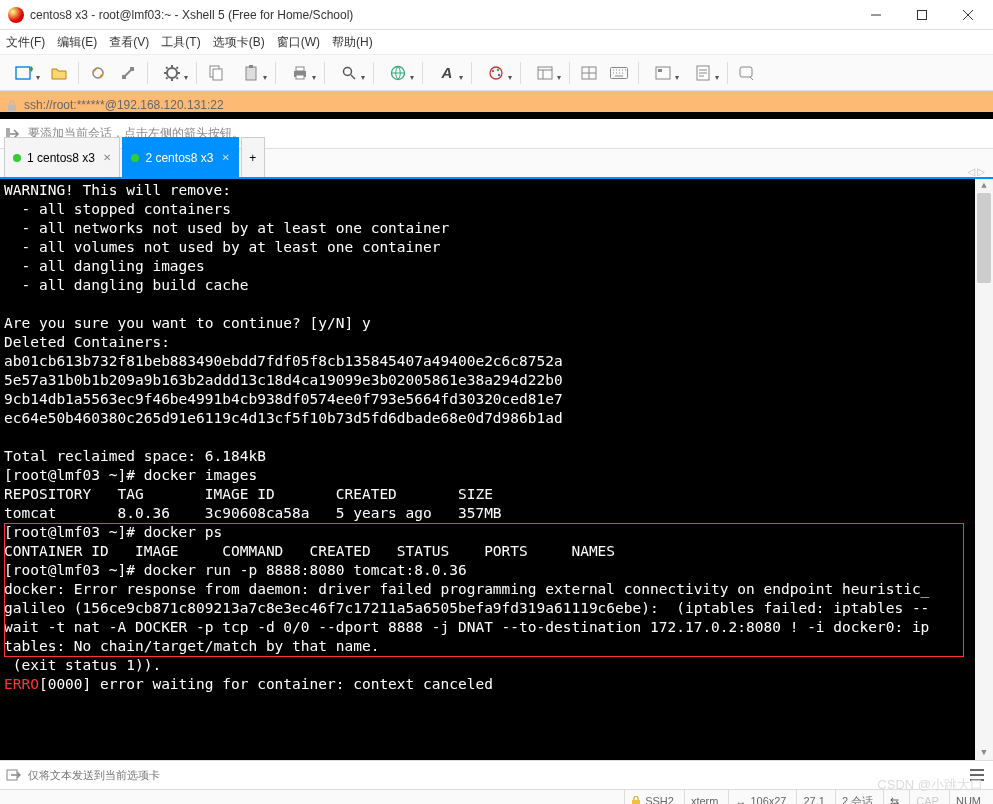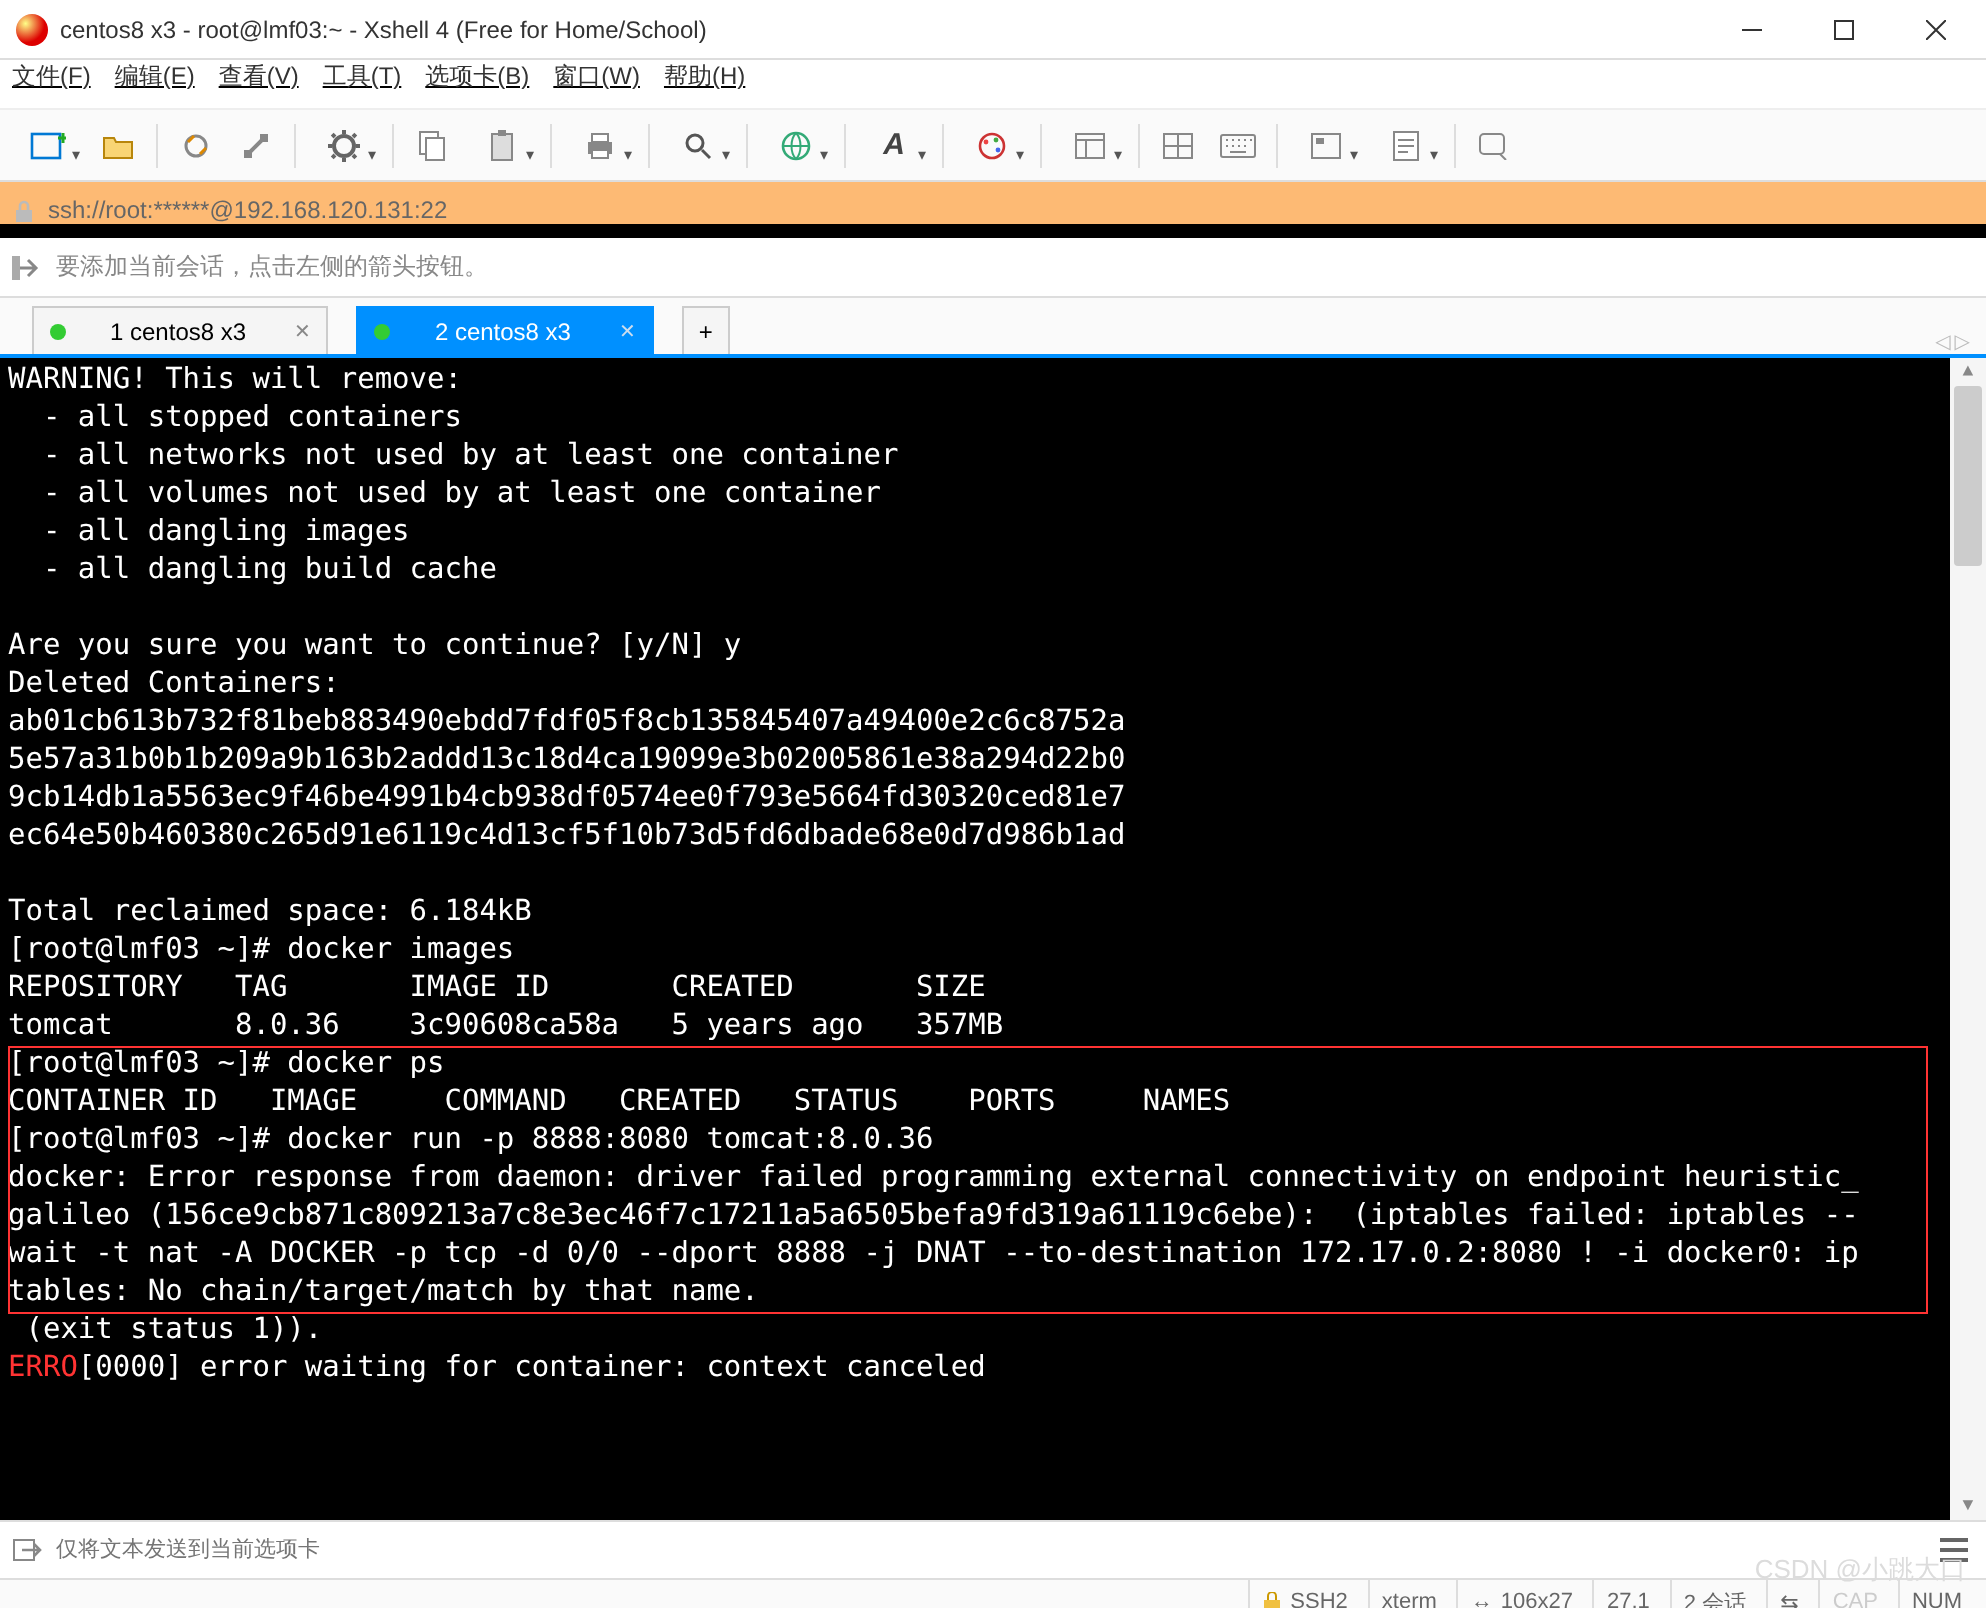--- a/index.html
+++ b/index.html
@@ -3,34 +3,34 @@
 <meta charset="utf-8">
 <style>
 * { box-sizing: border-box; margin: 0; padding: 0; }
 body { width: 993px; height: 804px; font-family: "Microsoft YaHei", Tahoma, sans-serif; font-size: 12px; background: #f0f0f0; overflow: hidden; position: relative; }
 .titlebar { height: 30px; display: flex; align-items: center; background: #fff; padding: 0 2px 0 8px; border-bottom: 1px solid #ddd; }
 .titlebar .appicon { width: 16px; height: 16px; border-radius: 50%; background: radial-gradient(circle at 30% 30%, #ff8, #d00 60%); margin-right: 6px; }
 .titlebar .title { flex: 1; color: #333; }
 .winbtns { display: flex; }
 .winbtn { width: 46px; height: 30px; display: flex; align-items: center; justify-content: center; color: #333; font-size: 11px; }
 .winbtn svg { width: 10px; height: 10px; stroke: #333; stroke-width: 1; fill: none; }
-.menubar { height: 25px; display: flex; background: #fff; padding: 0 6px; gap: 12px; border-bottom: 1px solid #eee; text-decoration: underline; }
+.menubar { height: 25px; display: flex; align-items: center; background: #fff; padding: 0 6px; gap: 12px; border-bottom: 1px solid #eee; }
 .menubar span { color: #333; }
 .toolbar { height: 36px; display: flex; align-items: center; background: #fafafa; padding: 0 6px; gap: 4px; border-bottom: 1px solid #ddd; }
 .tbtn { width: 26px; height: 26px; display: flex; align-items: center; justify-content: center; color: #555; border-radius: 3px; }
 .tbtn.with-dd { width: 36px; position: relative; }
 .tbtn.with-dd::after { content: "▾"; font-size: 8px; color: #555; position: absolute; right: 2px; bottom: 4px; }
 .tsep { width: 1px; height: 22px; background: #ddd; margin: 0 2px; }
 .addrbar { height: 28px; display: flex; align-items: flex-end; background: #fdba74; padding: 0 6px; border-bottom: 7px solid #000000; }
 .addrbar .lock { width: 12px; height: 12px; margin-right: 6px; color: #888; }
 .addrbar .addr { flex: 1; color: #666; }
 .hintbar { height: 30px; display: flex; align-items: center; background: #fff; padding: 0 6px; gap: 6px; border-bottom: 1px solid #ddd; color: #888; }
 .hintbar .arrow { width: 16px; height: 16px; }
 .tabstrip { height: 28px; display: flex; align-items: flex-end; background: #fafafa; padding: 0 4px; position: relative; }
-.tab { height: 24px; display: flex; align-items: center; padding: 0 8px; border: 1px solid #ccc; border-bottom: none; background: #f5f5f5; margin-right: 2px; font-size: 12px; gap: 22px; margin-left: 12px; }
+.tab { height: 40px; display: flex; align-items: center; padding: 0 8px; border: 1px solid #ccc; border-bottom: none; background: #f5f5f5; margin-right: 2px; font-size: 12px; gap: 6px; }
 .tab .dot { width: 8px; height: 8px; border-radius: 50%; background: #3c3; display: inline-block; }
 .tab .close { color: #888; font-size: 10px; margin-left: 2px; }
 .tab.active { background: #0090ff; color: #fff; border-color: #0090ff; }
 .tab.active .close { color: #cde; }
 .tab.add { width: 24px; justify-content: center; padding: 0; }
 .tabstrip .scroll-ind { margin-left: auto; display: flex; gap: 2px; padding-right: 4px; color: #bbb; font-size: 10px; }
 .term { height: 583px; background: #000; color: #fff; font-family: Consolas, "Courier New", monospace; font-size: 14.5px; line-height: 19px; position: relative; border-top: 2px solid #0090ff; }
 .term pre { white-space: pre; padding: 2px 4px; }
 .term .highlight-box { position: absolute; left: 4px; top: 344px; width: 960px; height: 134px; border: 1px solid #f33; pointer-events: none; }
 .red { color: #f33; }
@@ -46,21 +46,21 @@
 .status .seg { padding: 0 6px; border-left: 1px solid #ddd; height: 100%; display: flex; align-items: center; gap: 4px; }
 .status .seg.first { border: none; padding-left: 0; margin-top: 48px; }
 .watermark { position: absolute; right: 10px; bottom: 10px; color: #dcdcdc; font-size: 13px; pointer-events: none; }
 svg { display: block; }
 </style>
 </head>
 <body>
 
 <div class="titlebar">
   <span class="appicon"></span>
-  <span class="title">centos8 x3 - root@lmf03:~ - Xshell 4 (Free for Home/School)</span>
+  <span class="title">centos8 x3 - root@lmf03:~ - Xshell 5 (Free for Home/School)</span>
   <div class="winbtns">
     <div class="winbtn">
         <svg viewBox="0 0 10 10">
           <path d="M0 5 H10"></path>
         </svg>
       </div>
     <div class="winbtn">
         <svg viewBox="0 0 10 10">
           <rect x="0.5" y="0.5" width="9" height="9"></rect>
         </svg>

